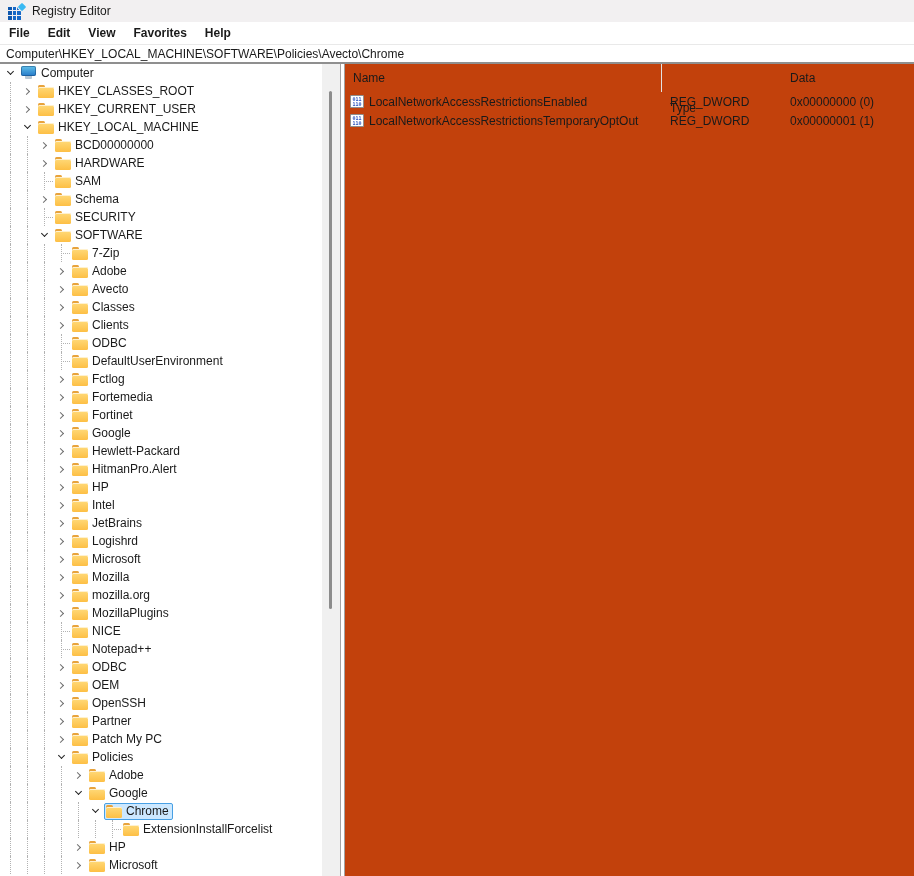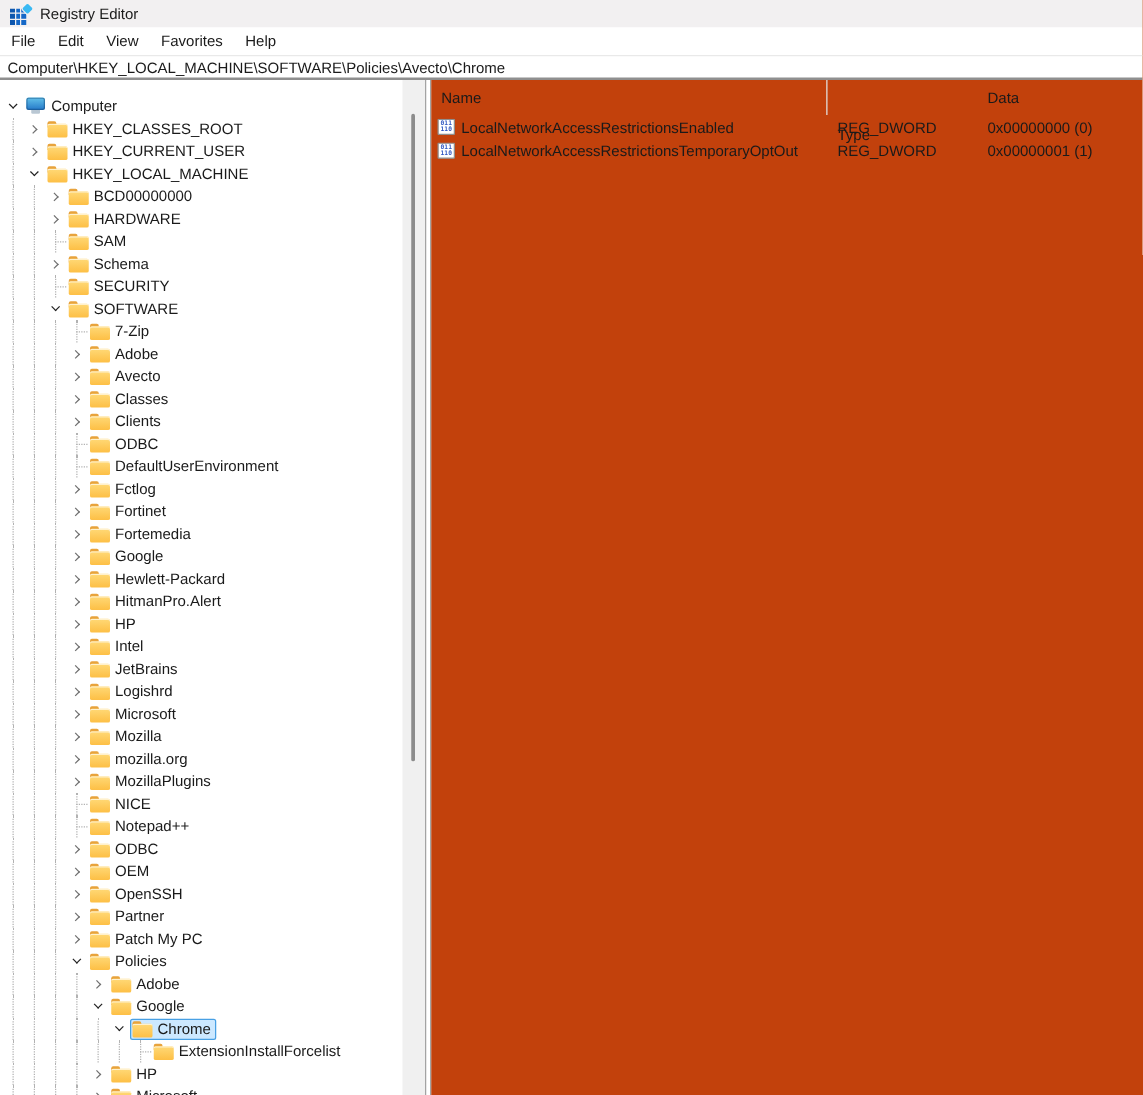--- a/index.html
+++ b/index.html
@@ -18,31 +18,31 @@
   .app-icon .grid { position: absolute; left: 0; top: 3px; width: 13px; height: 13px;
     display: grid; grid-template-columns: repeat(3,1fr); grid-template-rows: repeat(3,1fr); gap: 1px; }
   .app-icon .grid i { background: #1668c7; }
   .app-icon .grid i:nth-child(1), .app-icon .grid i:nth-child(4), .app-icon .grid i:nth-child(7) { background: #0f57ae; }
   .app-icon .spark { position: absolute; right: 0; top: 0; width: 6px; height: 6px;
     background: #39b9f3; transform: rotate(45deg); border-radius: 1px; box-shadow: 0 0 0 1px #f2f0f1; }
   .title-text { font-size: 12px; }
 
   
   .menubar { height: 22px; background: #fff; display: flex; align-items: stretch; flex: none; }
-  .menu-item { padding: 0 9px; display: flex; align-items: center; cursor: default; }
+  .menu-item { padding: 0 9px; display: flex; align-items: center; cursor: default; font-weight: bold; }
 
   
   .addressbar { height: 18px; background: #fff; border-top: 1px solid #e9e9e9;
     display: flex; align-items: center; padding-left: 6px; flex: none; }
 
   
   .content { flex: 1; display: flex; border-top: 2px solid #8f8f8f; overflow: hidden; }
 
   
-  .tree-pane { width: 322px; flex: none; overflow: hidden; padding-top: 12px; background: #fff; }
+  .tree-pane { width: 322px; flex: none; overflow: hidden; padding-top: 0; background: #fff; }
   .tree-row { height: 18px; display: flex; align-items: center; padding-left: 2px; white-space: nowrap; }
   .cell { width: 17px; height: 18px; flex: none; position: relative;
     display: flex; align-items: center; justify-content: center; }
   .guide::before, .leafstub::before { content: ''; position: absolute; left: 8px; top: 0; bottom: 0;
     border-left: 1px dotted #b2b2b2; }
   .leafstub::after { content: ''; position: absolute; left: 8px; right: 0; top: 9px;
     border-top: 1px dotted #b2b2b2; }
   .chev { width: 5px; height: 5px; border-right: 1.3px solid #6f6f6f; border-bottom: 1.3px solid #6f6f6f; display: block; }
   .chevcell.collapsed .chev { transform: rotate(-45deg); margin-left: -2px; }
   .chevcell.expanded .chev { border-color: #222; transform: rotate(45deg); margin-top: -3px; }
@@ -318,33 +318,33 @@
         </div>
         <div class="tree-row">
           <span class="cell guide"></span>
           <span class="cell guide"></span>
           <span class="cell guide"></span>
           <span class="cell chevcell collapsed">
             <span class="chev"></span>
           </span>
           <span class="selbox">
             <span class="folder-icon"></span>
+            <span class="tree-label">Fortemedia</span>
+          </span>
+        </div>
+        <div class="tree-row">
+          <span class="cell guide"></span>
+          <span class="cell guide"></span>
+          <span class="cell guide"></span>
+          <span class="cell chevcell collapsed">
+            <span class="chev"></span>
+          </span>
+          <span class="selbox">
+            <span class="folder-icon"></span>
             <span class="tree-label">Fortinet</span>
-          </span>
-        </div>
-        <div class="tree-row">
-          <span class="cell guide"></span>
-          <span class="cell guide"></span>
-          <span class="cell guide"></span>
-          <span class="cell chevcell collapsed">
-            <span class="chev"></span>
-          </span>
-          <span class="selbox">
-            <span class="folder-icon"></span>
-            <span class="tree-label">Fortemedia</span>
           </span>
         </div>
         <div class="tree-row">
           <span class="cell guide"></span>
           <span class="cell guide"></span>
           <span class="cell guide"></span>
           <span class="cell chevcell collapsed">
             <span class="chev"></span>
           </span>
           <span class="selbox">

